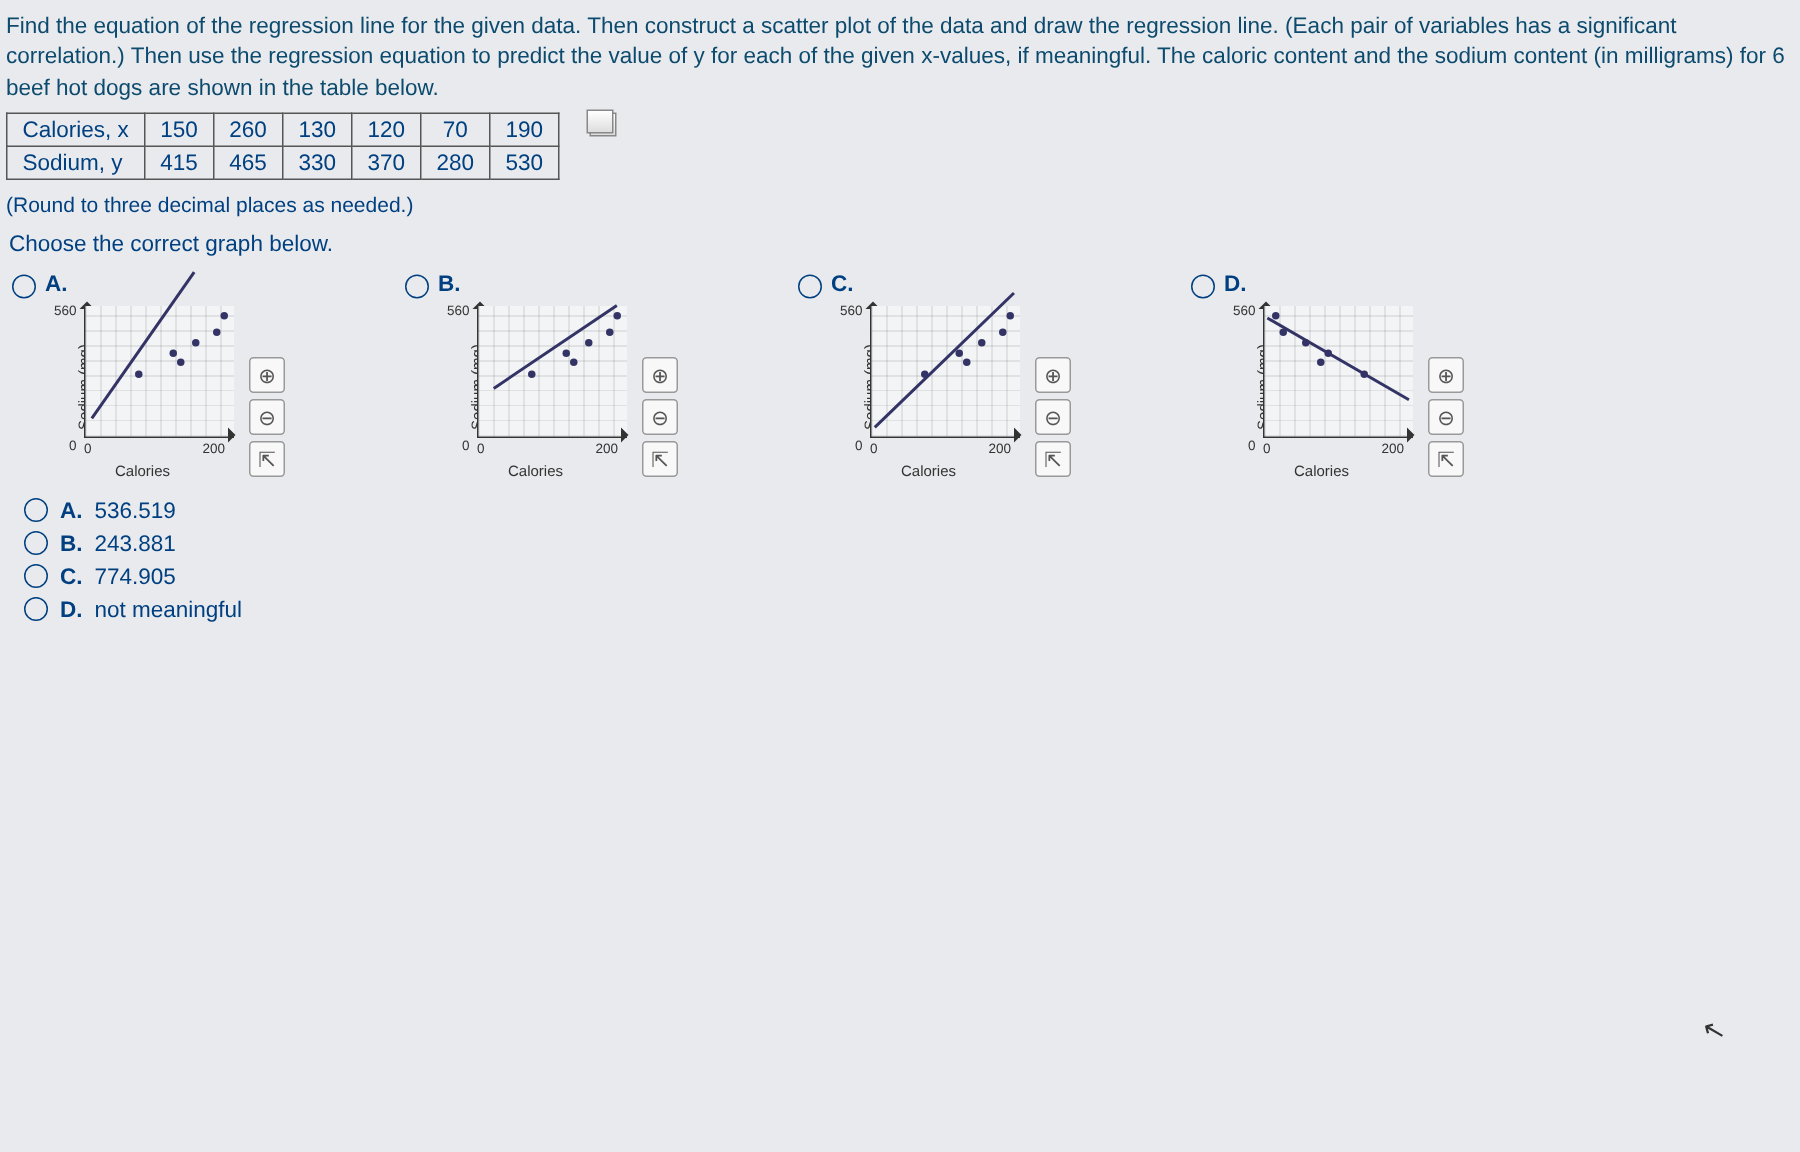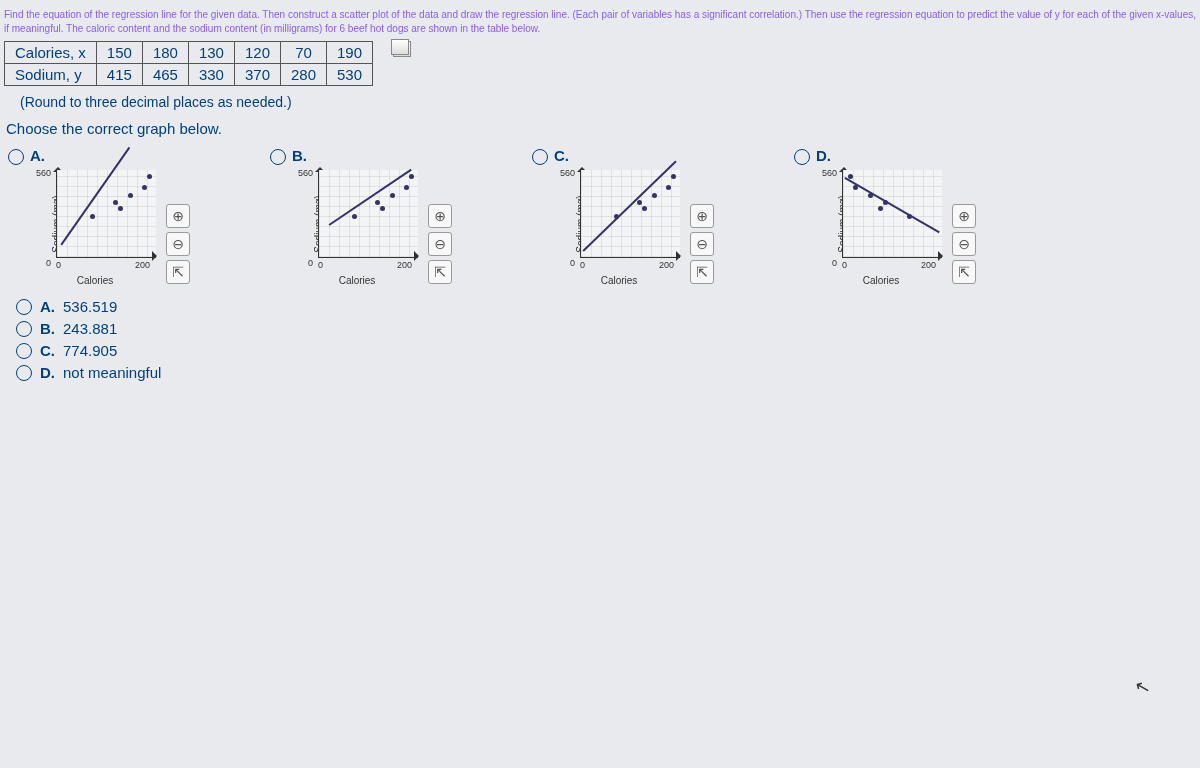--- a/index.html
+++ b/index.html
@@ -10,22 +10,22 @@
     background: #e8eaed;
     width: 1200px;
     height: 768px;
     overflow: hidden;
     position: relative;
   }
   .page {
     padding: 8px 4px 4px 4px;
   }
   .prompt {
-    color: #8b5cf6;
-    font-size: 10px;
+    color: #0c4a6e;
+    font-size: 15px;
     line-height: 1.35;
     margin-bottom: 6px;
   }
   .row-top {
     display: flex;
     align-items: flex-start;
     gap: 16px;
     margin-bottom: 8px;
   }
   table.data {
@@ -66,21 +66,20 @@
     display:inline-block;
     border:1px solid #004080;
     min-width:24px;
     height:16px;
     vertical-align:middle;
     background:#fff;
   }
   .sub {
     color:#004080;
     font-size:14px;
-    margin-left:16px;
     margin-bottom:10px;
   }
   .section {
     color:#004080;
     font-size:15px;
     margin:4px 0 10px 2px;
   }
   .charts {
     display:flex;
     gap: 80px;
@@ -153,21 +152,21 @@
 <div class="page">
 
 <div class="prompt">Find the equation of the regression line for the given data. Then construct a scatter plot of the data and draw the regression line. (Each pair of variables has a significant correlation.) Then use the regression equation to predict the value of y for each of the given x-values, if meaningful. The caloric content and the sodium content (in milligrams) for 6 beef hot dogs are shown in the table below.</div>
 
 <div class="row-top">
   <table class="data">
     <tbody>
           <tr>
       <th>Calories, x</th>
       <td>150</td>
-      <td>180</td>
+      <td>260</td>
       <td>130</td>
       <td>120</td>
       <td>70</td>
       <td>190</td>
     </tr>
     <tr>
       <th>Sodium, y</th>
       <td>415</td>
       <td>465</td>
       <td>330</td>

